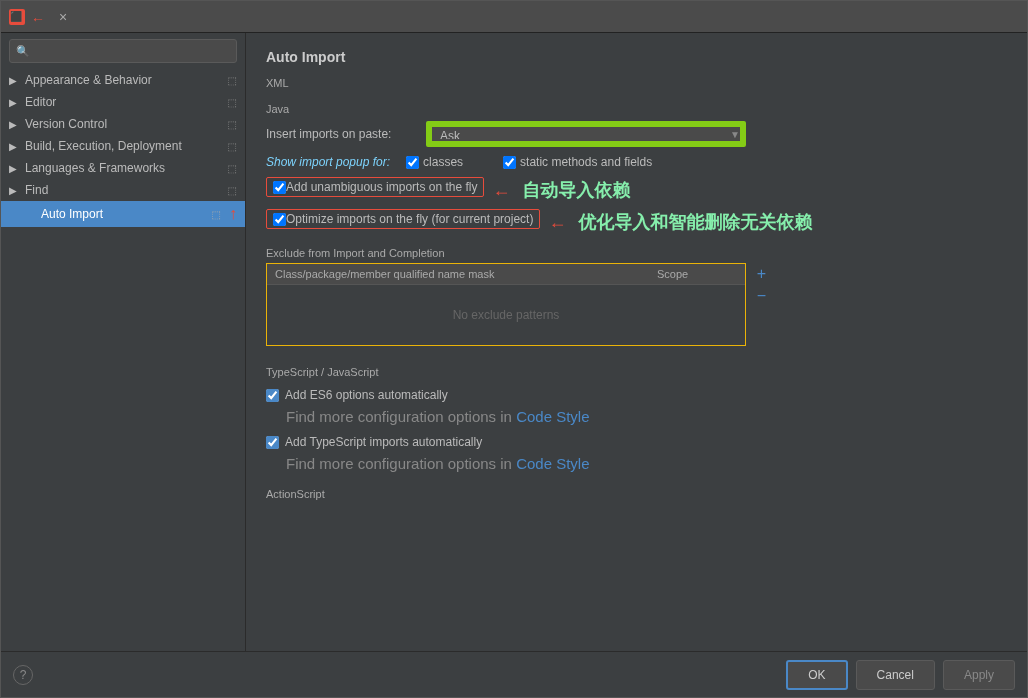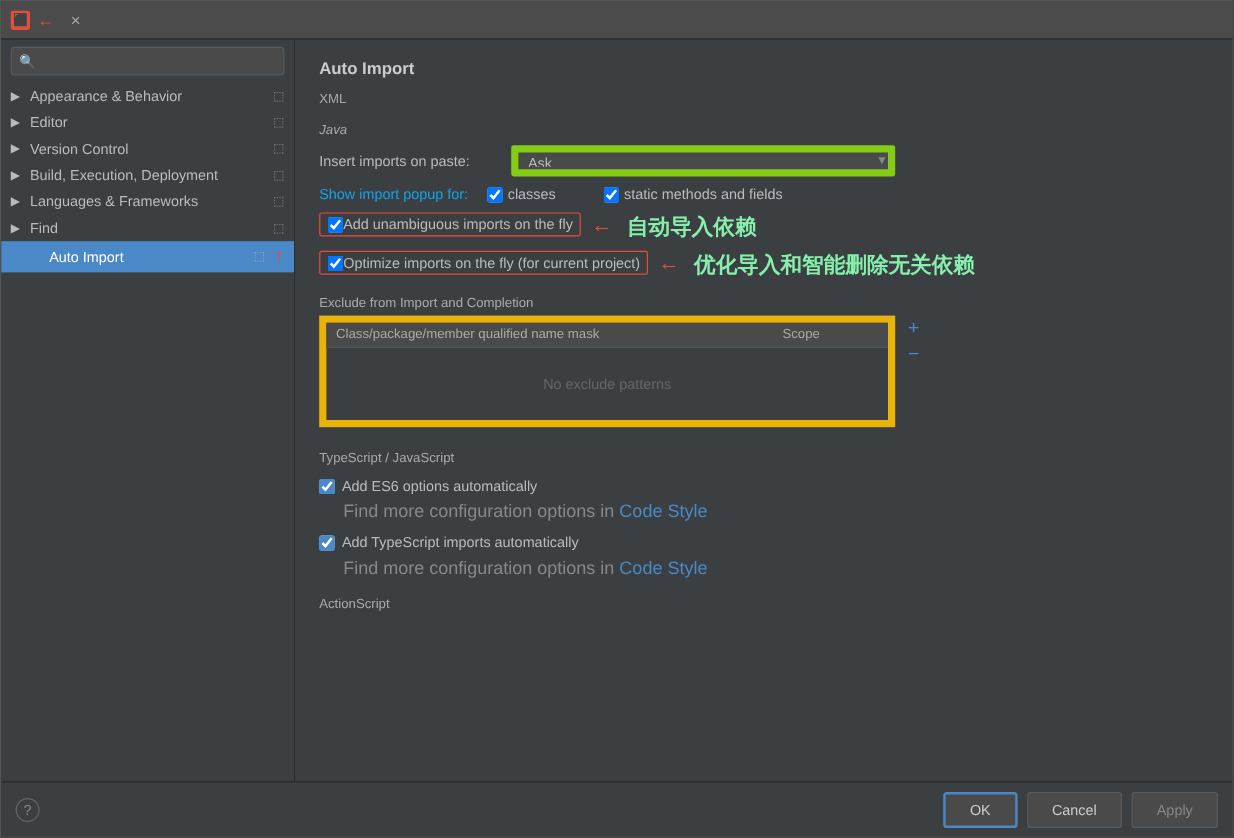--- a/index.html
+++ b/index.html
@@ -220,23 +220,24 @@
     }
 
     .show-popup-row {
       display: flex;
       align-items: center;
       margin-bottom: 8px;
       gap: 16px;
     }
 
     .show-popup-label {
-      color: #0ea5e9;
+      color: #7dd3fc;
       font-size: 12px;
       min-width: 120px;
+      font-style: italic;
     }
 
     .annotation-text {
       color: #86efac;
       font-size: 18px;
       margin-left: 12px;
       font-weight: bold;
     }
 
     .exclude-section {
@@ -267,21 +268,21 @@
     .table-body {
       min-height: 60px;
       display: flex;
       align-items: center;
       justify-content: center;
       color: #666;
       font-size: 12px;
     }
 
     .table-container {
-      border: 6px solid #eab308;
+      border: 1px solid #eab308;
       position: relative;
     }
 
     .table-side-btn {
       background: none;
       border: none;
       color: #4a88c7;
       cursor: pointer;
       font-size: 16px;
       padding: 2px;
@@ -375,20 +376,21 @@
       border: 1.5px solid #e74c3c;
       border-radius: 2px;
       padding: 2px 6px;
       margin-bottom: 6px;
       display: flex;
       align-items: center;
     }
 
     .annotation-row {
       display: flex;
+      align-items: center;
       margin-bottom: 6px;
     }
   </style>
 </head>
 <body>
 
 <div class="dialog-window">
 
   <div class="title-bar">
     <div class="title-bar-icon">⬛</div>
@@ -441,21 +443,21 @@
           <span class="nav-red-arrow" style="margin-left:8px;">↑</span>
         </div>
       </div>
     </div>
 
     <div class="main-content">
       <div class="section-title">Auto Import</div>
 
       <div class="subsection-label">XML</div>
 
-      <div class="subsection-label" style="margin-top:14px;font-style:italic;">Java</div>
+      <div class="subsection-label" style="margin-top:14px;">Java</div>
 
       <div class="insert-row">
         <span class="insert-label">Insert imports on paste:</span>
         <div class="select-wrapper">
           <select class="dropdown-select">
             <option>Ask</option>
             <option>Always</option>
             <option>Never</option>
           </select>
         </div>

